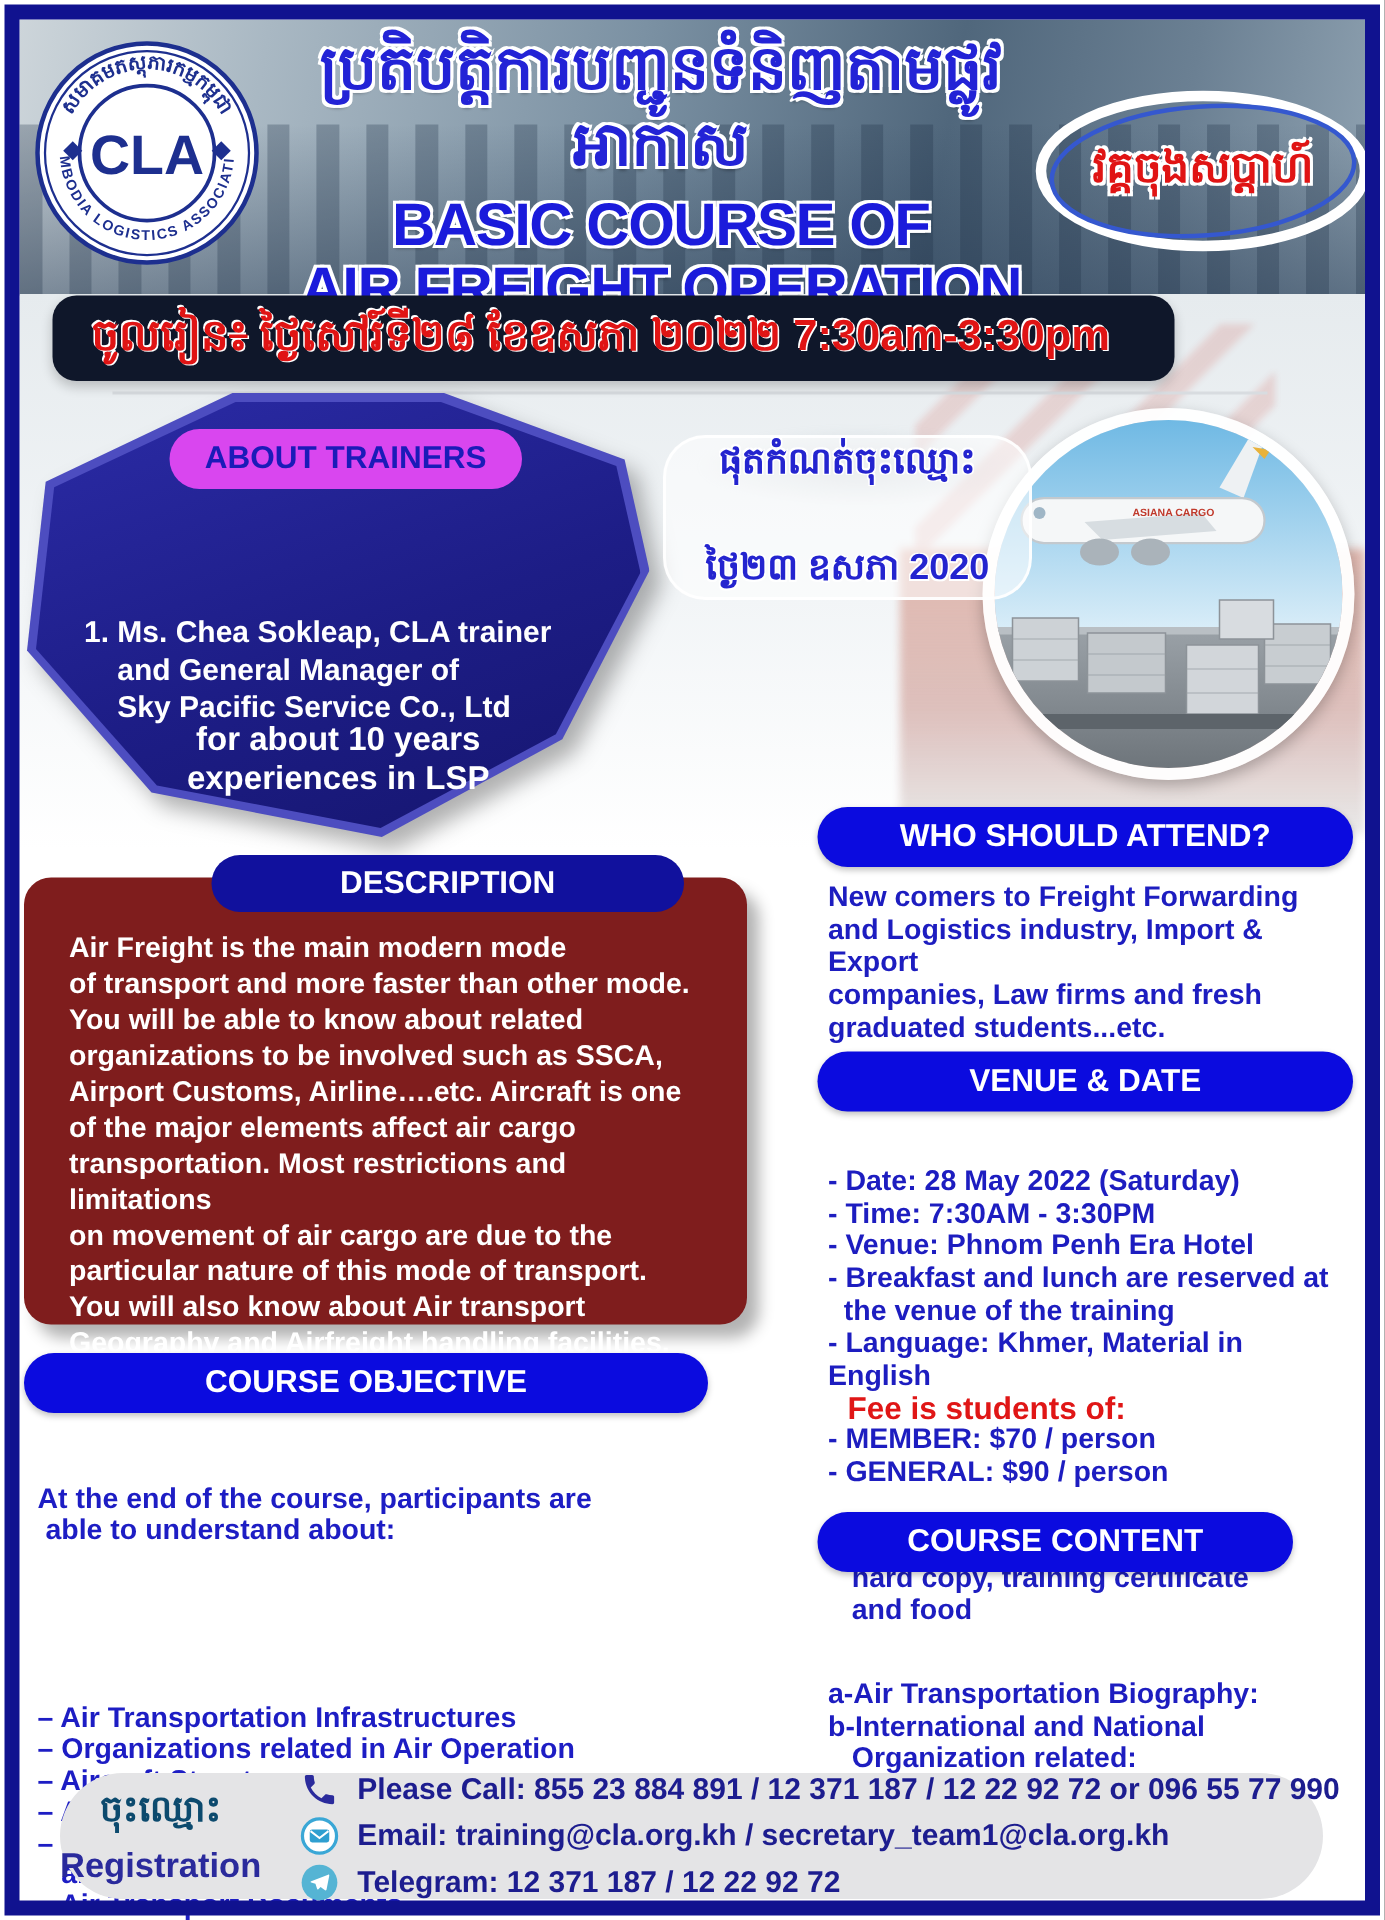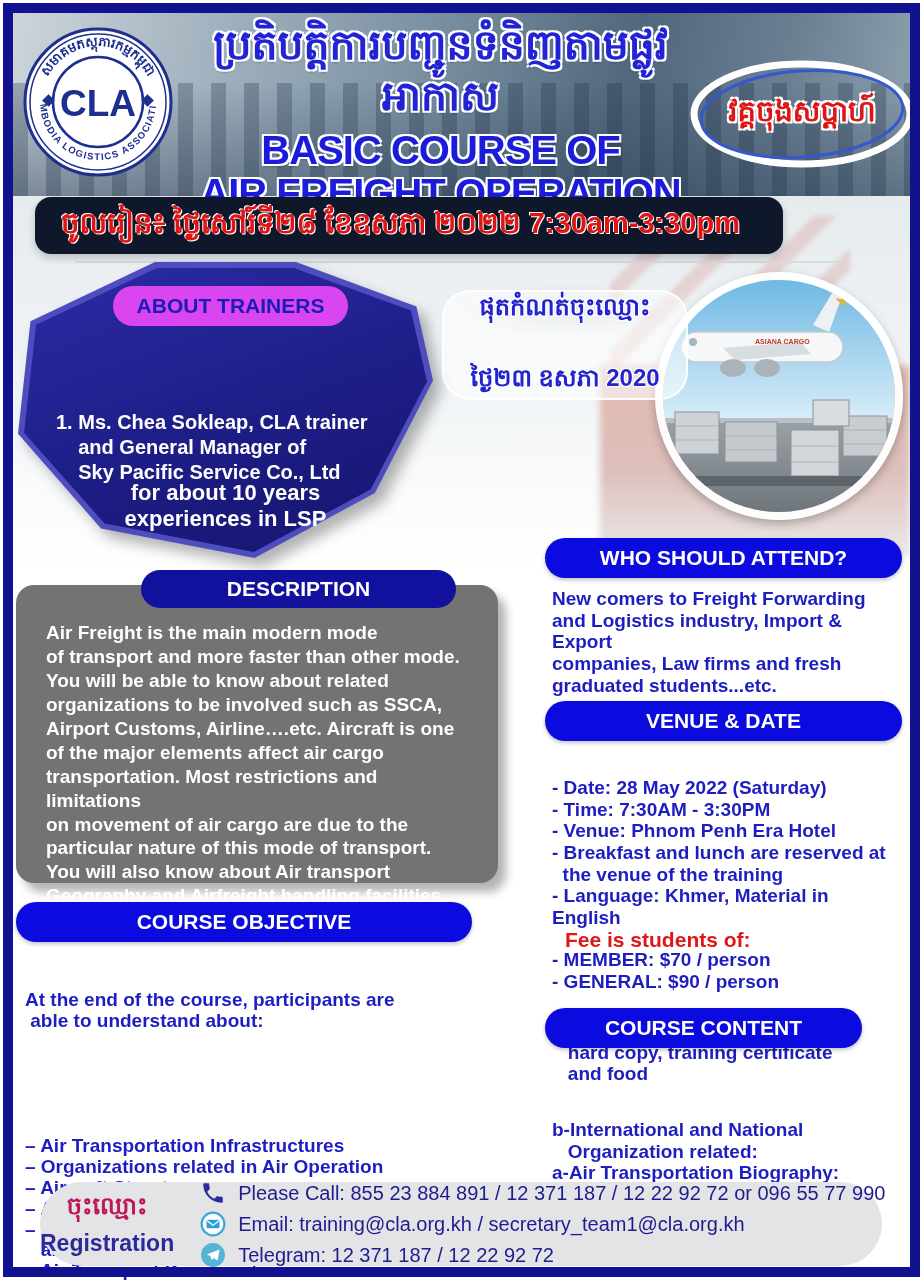--- a/index.html
+++ b/index.html
@@ -73,21 +73,21 @@
   .photo-circle{position:absolute;left:655px;top:272px;width:248px;height:248px;border-radius:50%;
                 border:8px solid rgba(255,255,255,.95);box-sizing:border-box;overflow:hidden;z-index:7;
                 box-shadow:0 4px 10px rgba(0,0,0,.25);}
 
   
   .pill{background:#0b0bdf;color:#fff;font-weight:bold;font-size:21px;border-radius:21px;
         display:flex;align-items:center;justify-content:center;box-shadow:0 2px 4px rgba(0,0,0,.25);
         position:absolute;height:40px;z-index:9;}
 
   
-  .desc-panel{position:absolute;left:16px;top:585px;width:482px;height:298px;background:#737373;
+  .desc-panel{position:absolute;left:16px;top:585px;width:482px;height:298px;background:#7f1d1d;
               border-radius:18px;z-index:8;box-shadow:8px 9px 10px rgba(0,0,0,.30);}
   .desc-pill{position:absolute;left:125px;top:-15px;width:315px;height:38px;background:#11119d;
              border-radius:19px;display:flex;align-items:center;justify-content:center;
              font-size:21px;font-weight:bold;color:#fff;}
   .desc-body{position:absolute;left:30px;top:36px;width:430px;color:#fff;font-size:19px;
              font-weight:bold;line-height:1.26;white-space:pre-wrap;}
 
   
   .objective-pill{left:16px;top:902px;width:456px;}
   .objective-body{position:absolute;left:25px;top:948px;width:505px;color:#1d1dc4;font-size:19px;
@@ -106,26 +106,26 @@
   .fee-red{position:absolute;left:565px;top:928px;width:340px;color:#e01616;font-size:21px;
            font-weight:bold;z-index:8;}
   .fee-incl{top:955px;}
   .content-pill{left:545px;top:1008px;width:317px;}
   .content-body{top:1054px;}
 
   
   .footer{position:absolute;left:40px;top:1182px;width:842px;height:84px;background:#e4e4e6;
           border-radius:42px;z-index:8;display:flex;align-items:center;}
   .footer-reg{width:230px;text-align:center;}
-  .footer-reg .km{font-size:24px;font-weight:bold;color:#be185d;}
+  .footer-reg .km{font-size:24px;font-weight:bold;color:#0c4a6e;}
   .footer-reg .en{font-size:23px;font-weight:bold;color:#2a2a9c;margin-top:4px;}
   .footer-divider{width:2px;height:62px;background:#a03a9a;}
   .footer-rows{margin-left:26px;display:flex;flex-direction:column;gap:5px;}
   .frow{display:flex;align-items:center;gap:12px;}
-  .frow .txt{font-size:20px;font-weight:normal;color:#1d1d8f;white-space:nowrap;}
+  .frow .txt{font-size:20px;font-weight:bold;color:#1d1d8f;white-space:nowrap;}
   .ficon{width:26px;height:26px;flex:0 0 26px;}
 </style>
 </head>
 <body>
 
 <div class="poster">
 
   <div class="header">
     <div class="skyline"></div>
   </div>
@@ -277,22 +277,22 @@
   <div class="fee-red">Fee is students of:</div>
   <div class="rtext fee-incl">
     
   <div class="li">- Training materials in
    hard copy, training certificate
    and food</div></div>
 
   <div class="pill content-pill">COURSE CONTENT</div>
   <div class="rtext content-body">
     
-  <div class="li">b-International and National
-   Organization related:</div><div class="li">a-Air Transportation Biography:</div><div class="li">c-Aircraft Structure:</div><div class="li">d-Airfreight Operation</div><div class="li">e-Conclusion</div></div>
+  <div class="li">a-Air Transportation Biography:</div><div class="li">b-International and National
+   Organization related:</div><div class="li">c-Aircraft Structure:</div><div class="li">d-Airfreight Operation</div><div class="li">e-Conclusion</div></div>
 
   <div class="footer">
     <div class="footer-reg">
       <div class="km">ចុះឈ្មោះ</div>
       <div class="en">Registration</div>
     </div>
     <div class="footer-divider"></div>
     <div class="footer-rows">
       <div class="frow">
         <svg class="ficon" viewBox="0 0 24 24">

